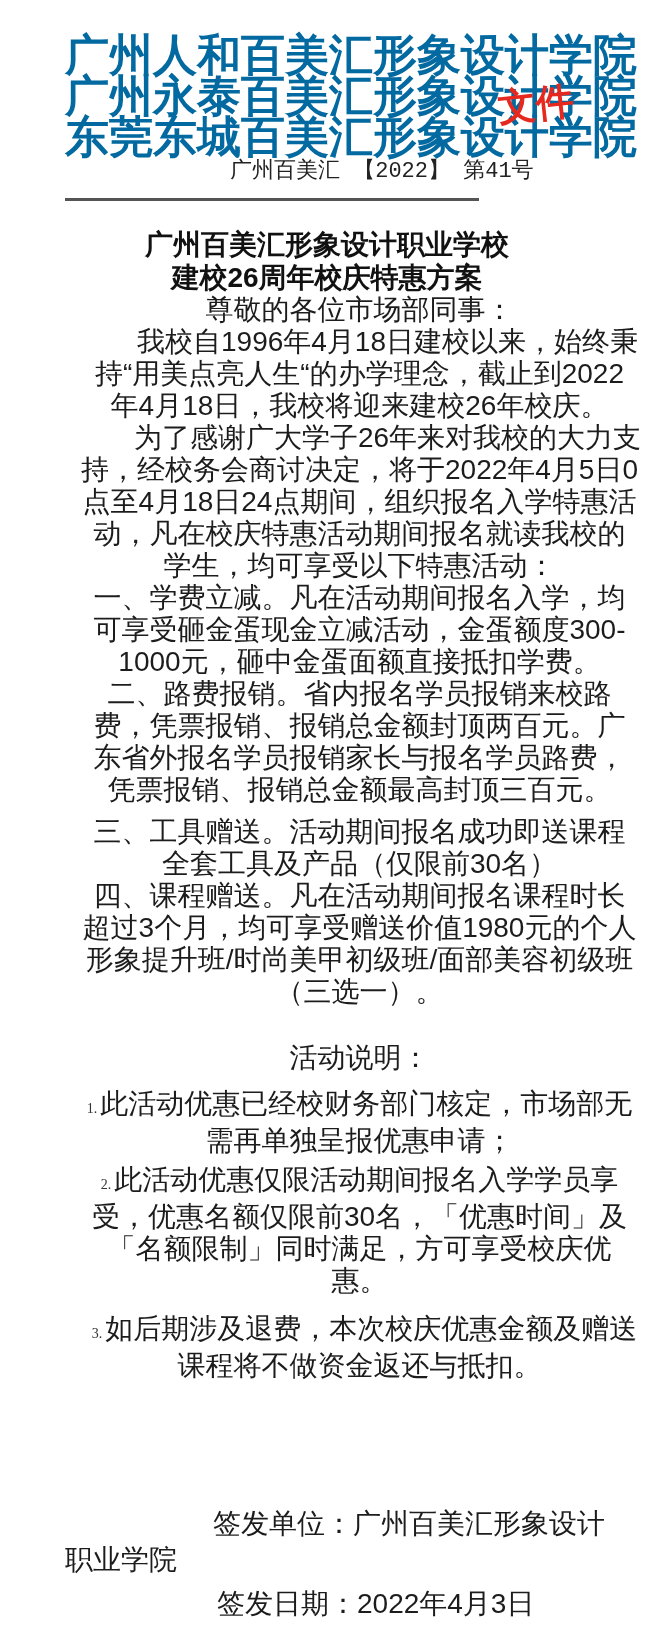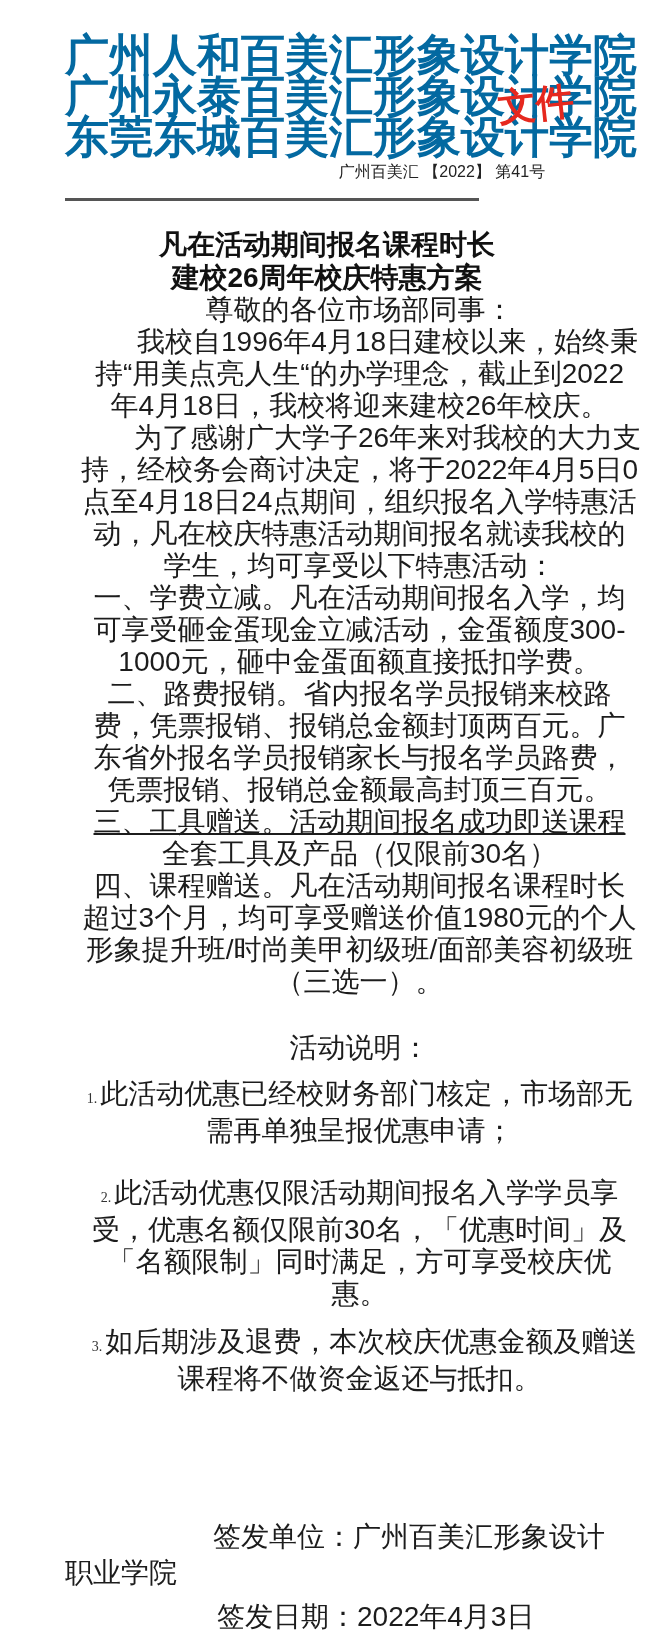--- a/index.html
+++ b/index.html
@@ -13,39 +13,39 @@
   .red-line{
     color:#0369a1;font-weight:bold;font-size:44px;line-height:41px;
     white-space:nowrap;
   }
   .stamp{
     position:absolute;left:498px;top:84px;
     color:#e6281e;font-weight:bold;font-size:38px;line-height:40px;
     transform:rotate(-6deg);white-space:nowrap;
   }
   .docnum{
-    margin:2px 0 0 230px;font-size:16px;line-height:26px;
-    font-family:Liberation Sans, sans-serif;
-    white-space:nowrap;color:#222;text-align:center;
+    margin:2px 0 0 230px;font-size:22px;line-height:26px;
+    font-family:Liberation Mono, monospace;
+    white-space:nowrap;color:#222;
   }
   .rule{margin:13px 0 0 65px;width:414px;height:3px;background:#555;}
   
   .title-wrap{margin-top:27px;}
   .title-line{
     text-align:center;font-weight:bold;font-size:28px;line-height:33px;
     color:#111;white-space:nowrap;
   }
   
   .body{margin-left:65px;font-size:28px;line-height:32px;}
   .bline{white-space:nowrap;text-align:center;}
   .indent{padding-left:56px;}
-  .gap-item3{text-decoration:underline;}
+  .gap-item3{margin-top:10px;}
   .notes-heading{margin-top:34px;}
   .note-start-1{margin-top:14px;}
-  .note-start-2{margin-top:30px;}
+  .note-start-2{margin-top:7px;}
   .note-start-3{margin-top:16px;margin-left:10px;}
   .note-num{
     font-size:14px;margin-right:3px;color:#333;
     font-family:"Liberation Serif","DejaVu Serif",serif;
   }
   
   .footer-issuer{margin-top:124px;padding-left:148px;font-size:28px;line-height:36px;white-space:nowrap;}
   .footer-cont{font-size:28px;line-height:36px;white-space:nowrap;}
   .footer-date{margin-top:8px;padding-left:152px;font-size:28px;line-height:36px;white-space:nowrap;}
 </style>
@@ -59,21 +59,21 @@
     <div class="red-line">广州永泰百美汇形象设计学院</div>
     <div class="red-line">东莞东城百美汇形象设计学院</div>
     <div class="stamp">文件</div>
   </div>
 
   <div class="docnum">广州百美汇 【2022】 第41号</div>
 
   <div class="rule"></div>
 
   <div class="title-wrap">
-    <div class="title-line">凡在活动期间报名课程时长</div>
+    <div class="title-line">广州百美汇形象设计职业学校</div>
     <div class="title-line">建校26周年校庆特惠方案</div>
   </div>
 
   <div class="body">
 
     <div class="bline">尊敬的各位市场部同事：</div>
 
     <div class="bline indent">我校自1996年4月18日建校以来，始终秉</div>
     <div class="bline">持“用美点亮人生“的办学理念，截止到2022</div>
     <div class="bline">年4月18日，我校将迎来建校26年校庆。</div>

